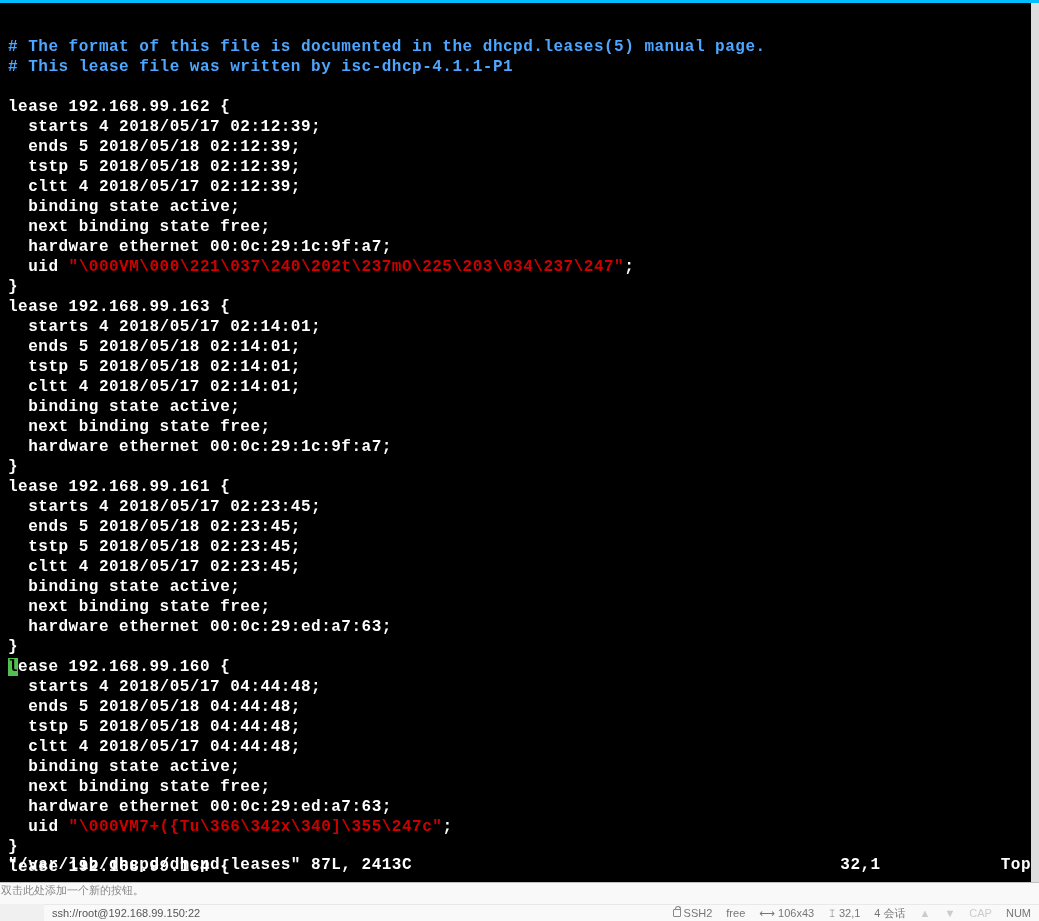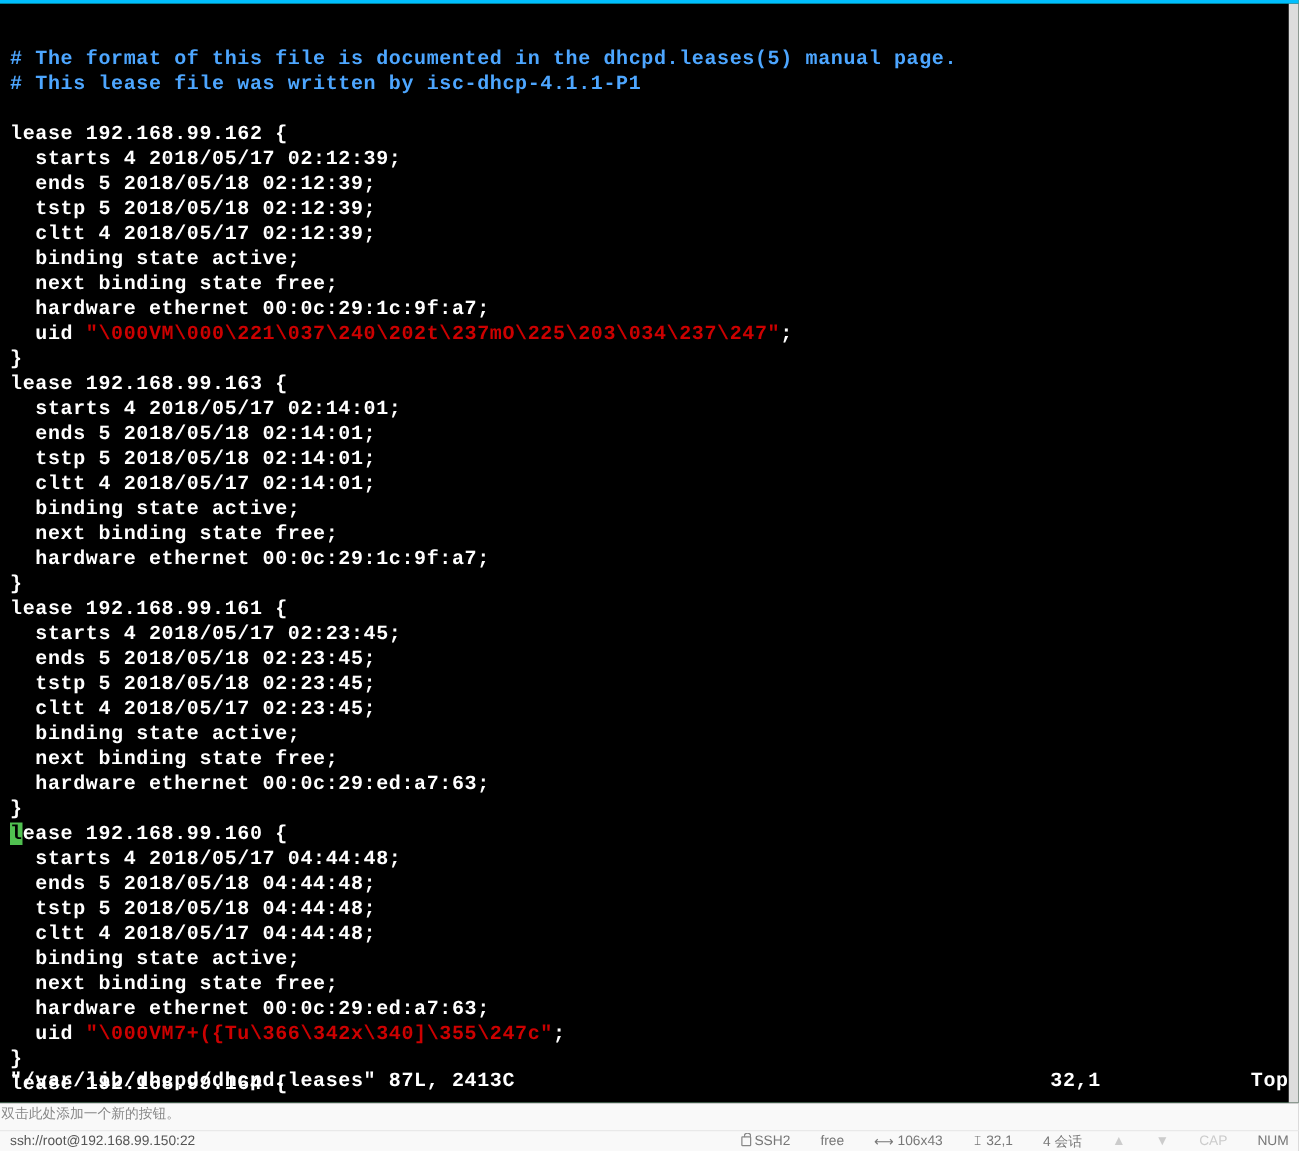--- a/index.html
+++ b/index.html
@@ -92,27 +92,28 @@
     .status-bar {
       height: 17px;
       background: #f9f9f9;
       border-top: 1px solid #e9e9e9;
       display: flex;
       align-items: center;
       padding: 0 8px;
       font-family: 'Microsoft YaHei', sans-serif;
       font-size: 11px;
       color: #555;
+      margin-left: 44px;
     }
     .status-bar .left {
       flex: 1;
     }
     .status-bar .right {
       display: flex;
-      gap: 24px;
+      gap: 14px;
       align-items: center;
       color: #777;
     }
     .status-bar .sep {
       color: #ccc;
     }
     .status-item {
       display: inline-flex;
       align-items: center;
       gap: 3px;

